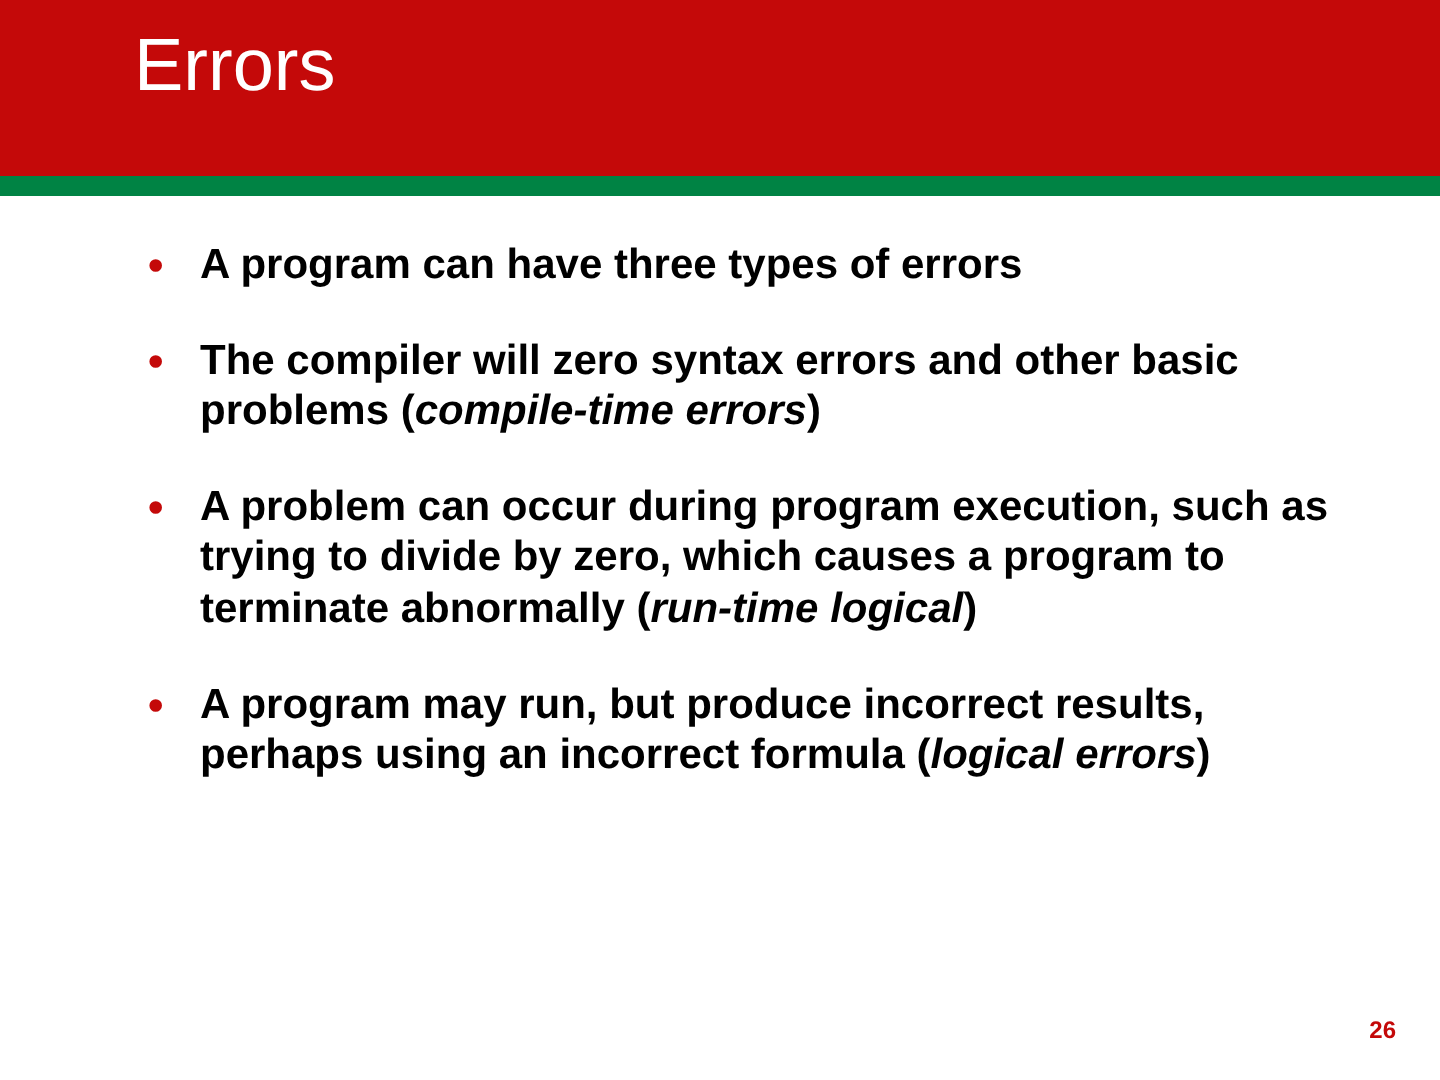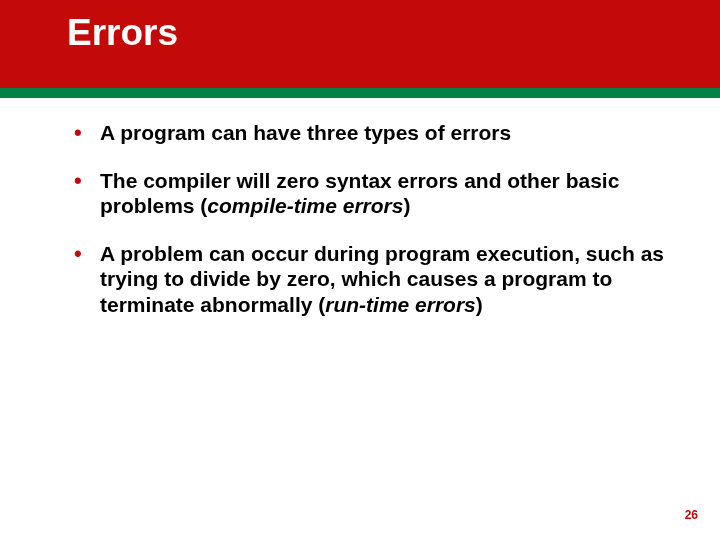--- a/index.html
+++ b/index.html
@@ -15,21 +15,21 @@
     height: 88px;
     width: 100%;
     position: relative;
   }
   .title {
     position: absolute;
     left: 67px;
     top: 12px;
     color: #ffffff;
     font-size: 37px;
-    font-weight: bold;
+    font-weight: normal;
   }
   .green-band {
     position: absolute;
     top: 88px;
     left: 0;
     width: 100%;
     height: 10px;
     background: #008344;
   }
   .content {
@@ -97,18 +97,21 @@
 
 <div class="content">
   <ul class="top">
     <li>
       <span>A program can have three types of errors</span>
     </li>
     <li>
       <span><span>The compiler will zero syntax errors and other basic problems (</span><span class="ital">compile-time errors</span><span>)</span></span>
     </li>
     <li>
-      <span><span>A problem can occur during program execution, such as trying to divide by zero, which causes a program to terminate abnormally (</span><span class="ital">run-time errors</span><span>)</span></span>
+      <span><span>A problem can occur during program execution, such as trying to divide by zero, which causes a program to terminate abnormally (</span><span class="ital">run-time logical</span><span>)</span></span>
+    </li>
+    <li>
+      <span><span>A program may run, but produce incorrect results, perhaps using an incorrect formula (</span><span class="ital">logical errors</span><span>)</span></span>
     </li>
   </ul>
 </div>
 
 <div class="pagenum">26</div>
 
 </body></html>

